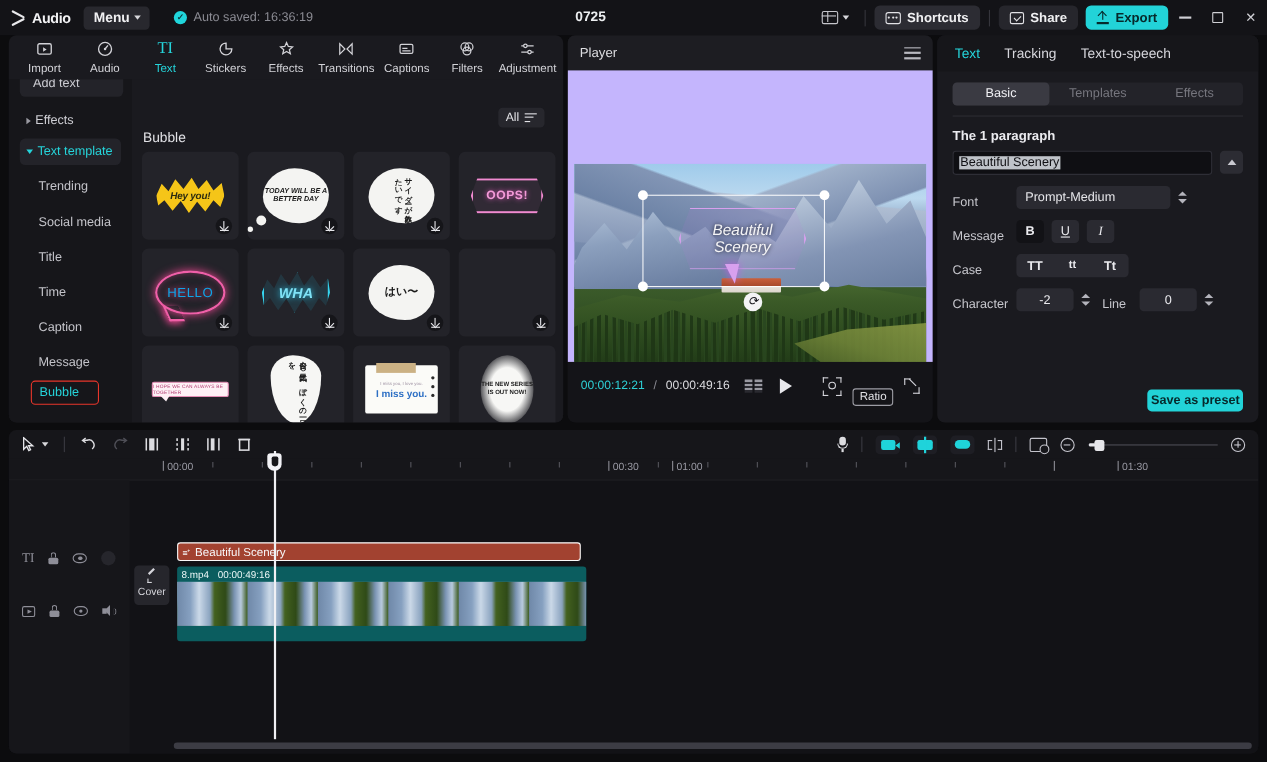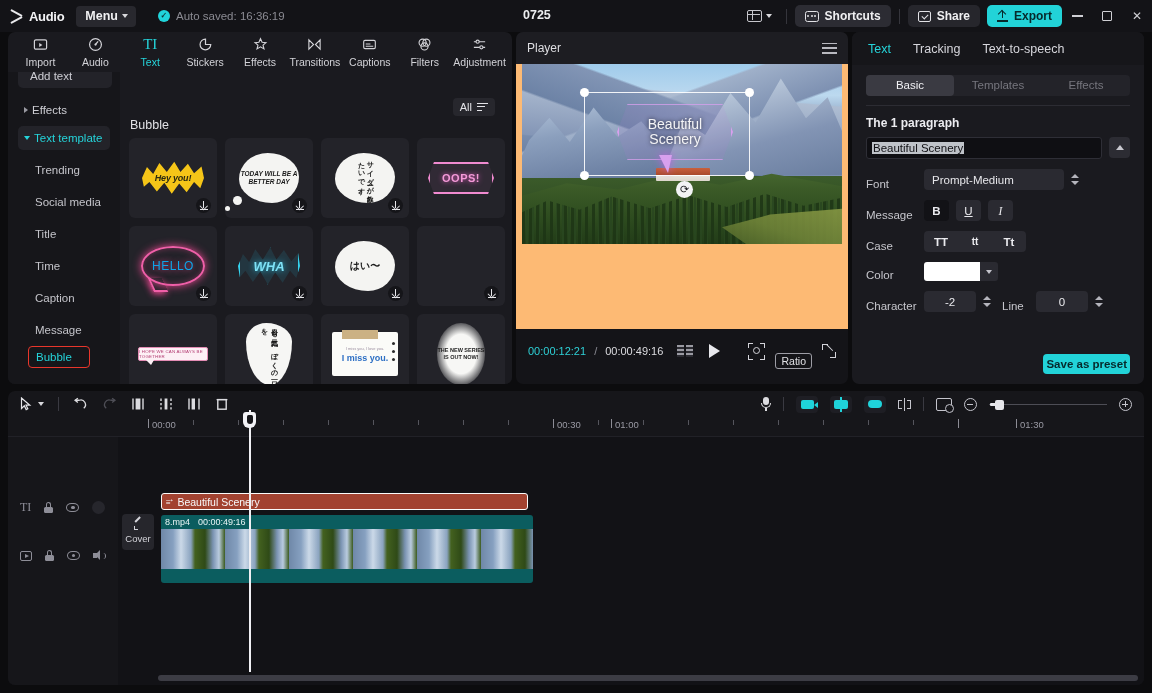--- a/index.html
+++ b/index.html
@@ -194,21 +194,21 @@
 
   
   .player {
     position: absolute; left: 516px; top: 0; width: 332px; height: 352px;
     background: #141418; border-radius: 7px; overflow: hidden;
   }
   .player-head { height: 32px; background: #1d1d22; display:flex; align-items:center; justify-content: space-between; padding: 0 11px; }
   .player-head span { font-size: 12px; color: #dedee2; }
   .hmb { width: 15px; height: 11px; display:flex; flex-direction:column; justify-content:space-between; cursor:pointer; }
   .hmb i { height: 1.6px; background: #b9b9c0; display:block; }
-  .stage { position: relative; height: 265px; background: #fdba74; display:flex; align-items:flex-start; justify-content:center; }
+  .stage { position: relative; height: 265px; background: #c4b5fd; display:flex; align-items:flex-end; justify-content:center;font-style:italic; }
   .video {
     position: relative; width: 320px; height: 180px; overflow: hidden;
     background:
       linear-gradient(180deg, #8fc2e8 0%, #9dcbec 18%, transparent 19%),
       linear-gradient(180deg, transparent 0%, transparent 52%, #3e5e2c 58%, #24401b 100%);
   }
   .mtn {
     position:absolute; left:0; top:0; width: 320px; height: 112px;
     background:
       linear-gradient(200deg, transparent 42%, #8295b5 43%, #6d83a6 62%, transparent 63%),
@@ -843,27 +843,20 @@
 
       <div class="frow">
         <span class="fl">Case</span>
         <span class="case-grp">
           <span class="case-it">TT</span>
           <span class="case-it sm">tt</span>
           <span class="case-it">Tt</span>
         </span>
       </div>
 
-      <div class="frow">
-        <span class="fl">Color</span>
-        <span class="color-sw"></span>
-        <span class="color-drop">
-            <i class="caret-sm"></i>
-          </span>
-      </div>
 
       <div class="frow">
         <span class="fl" style="width:58px">Character</span>
         <span class="num-box">-2</span>
         <span class="spin">
             <i class="up"></i>
             <i class="dn"></i>
           </span>
         <span style="width:34px;font-size:11.5px;color:#c6c6cc;margin-left:8px">Line</span>
         <span class="num-box">0</span>

